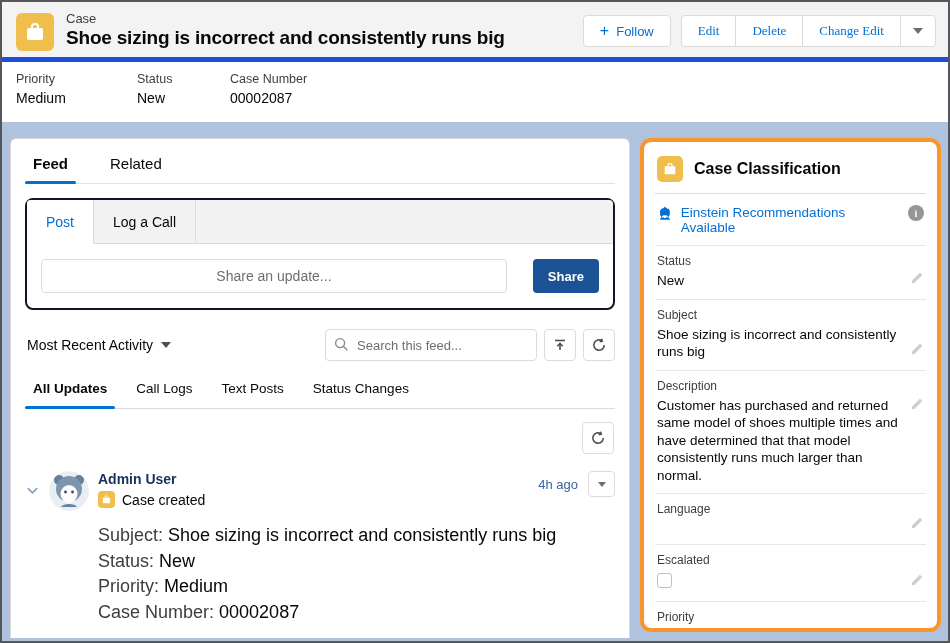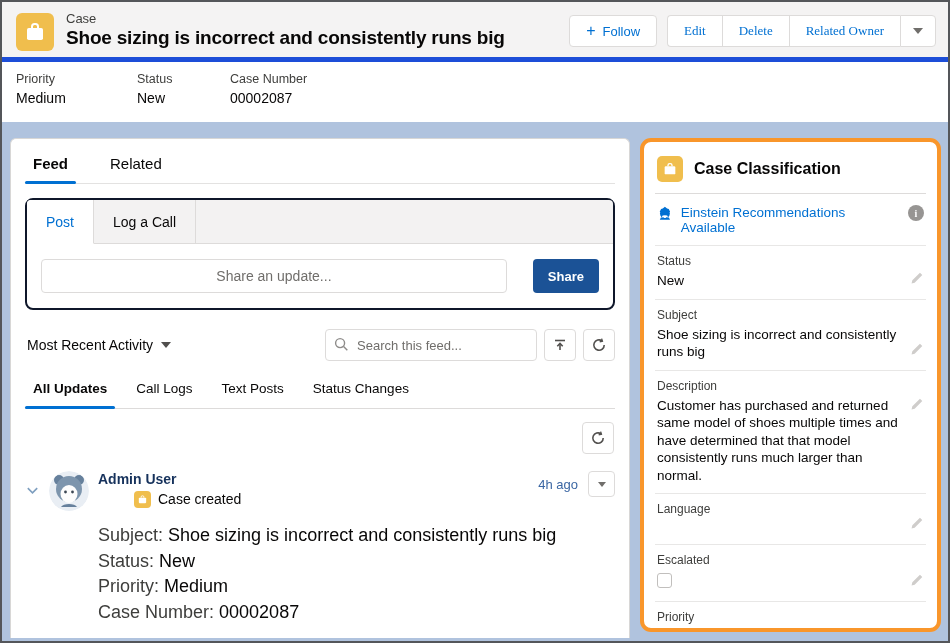--- a/index.html
+++ b/index.html
@@ -88,21 +88,21 @@
   .stab.active{ font-weight:bold; }
   .stab.active::after{ content:""; position:absolute; left:-8px; right:-8px; bottom:-1px; height:3px; background:#0070d2; border-radius:2px; }
   .refresh-row{ display:flex; justify-content:flex-end; margin-top:13px; padding-right:1px; }
   
   .feed-item{ display:flex; margin-top:17px; gap:9px; }
   .item-caret{ margin-top:12px; flex:none; cursor:pointer; }
   .avatar{ width:40px; height:40px; flex:none; border-radius:50%; overflow:hidden; }
   .item-main{ flex:1; min-width:0; }
   .item-head{ display:flex; justify-content:space-between; align-items:flex-start; }
   .author{ font-size:14px; font-weight:bold; color:#16325c; cursor:pointer; }
-  .action-row{ display:flex; align-items:flex-start; gap:7px; margin-top:4px;margin-left:36px; }
+  .action-row{ display:flex; align-items:center; gap:7px; margin-top:4px; }
   .action-text{ font-size:14px; color:#080707; }
   .head-right{ display:flex; align-items:center; gap:10px; }
   .timestamp{ font-size:13px; color:#3a66a3; cursor:pointer; }
   .menu-btn{ width:27px; height:26px; background:#fff; border:1px solid #dddbda; border-radius:4px; display:inline-flex; align-items:center; justify-content:center; cursor:pointer; }
   .menu-btn .tri-down{ border-left-width:4px; border-right-width:4px; border-top-width:5px; }
   .item-body{ margin-top:15px; font-size:18px; line-height:1.42; }
   .detail-line{ color:#080707; }
   .detail-line .dlabel{ color:#3e3e3c; }
   
   .class-panel{
@@ -148,21 +148,21 @@
         </div>
       </div>
       <div class="actions">
         <button class="btn">
           <span class="plus-icon">+</span>
           <span>Follow</span>
         </button>
         <div class="btn-group">
           <button class="btn">Edit</button>
           <button class="btn">Delete</button>
-          <button class="btn">Related Owner</button>
+          <button class="btn">Change Edit</button>
           <button class="btn">
               <span class="tri-down"></span>
             </button>
         </div>
       </div>
     </div>
     <div class="header-fields">
       <div class="hfield">
         <div class="flabel">Priority</div>
         <div class="fvalue">Medium</div>

